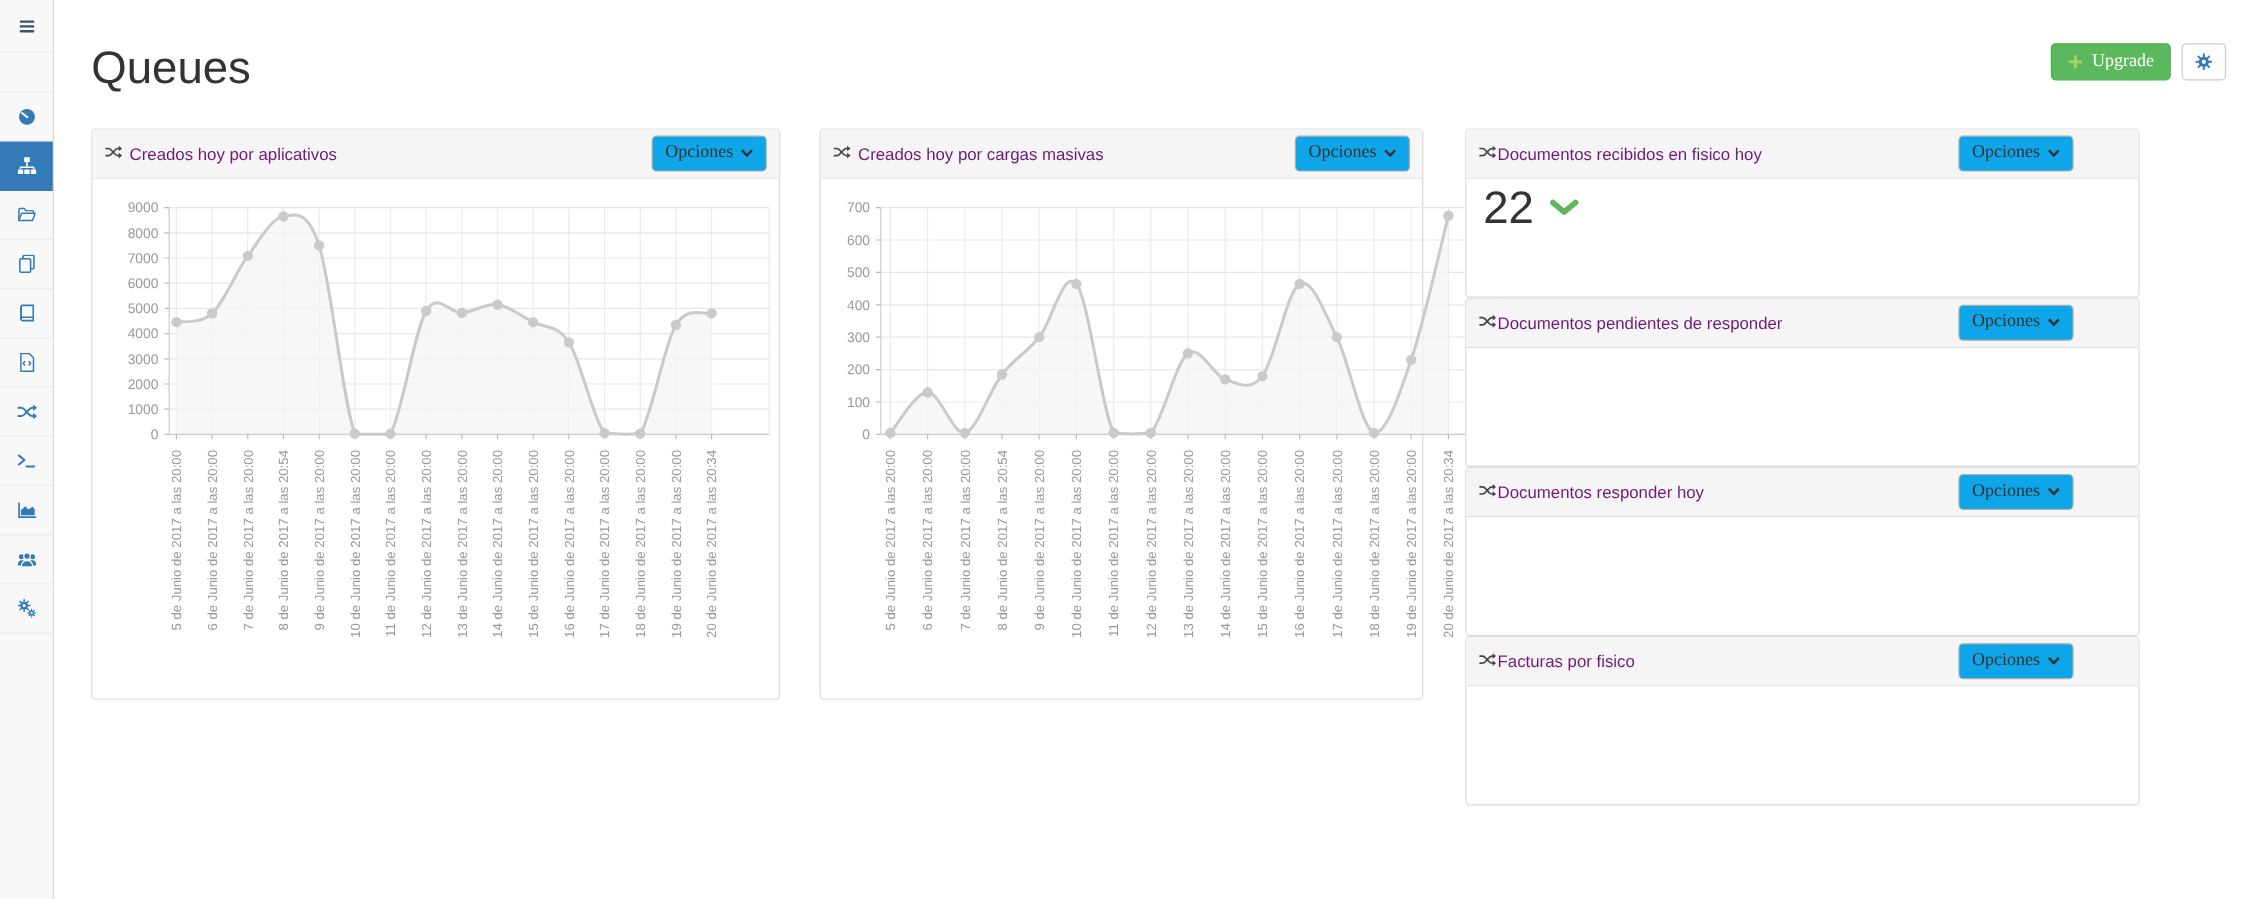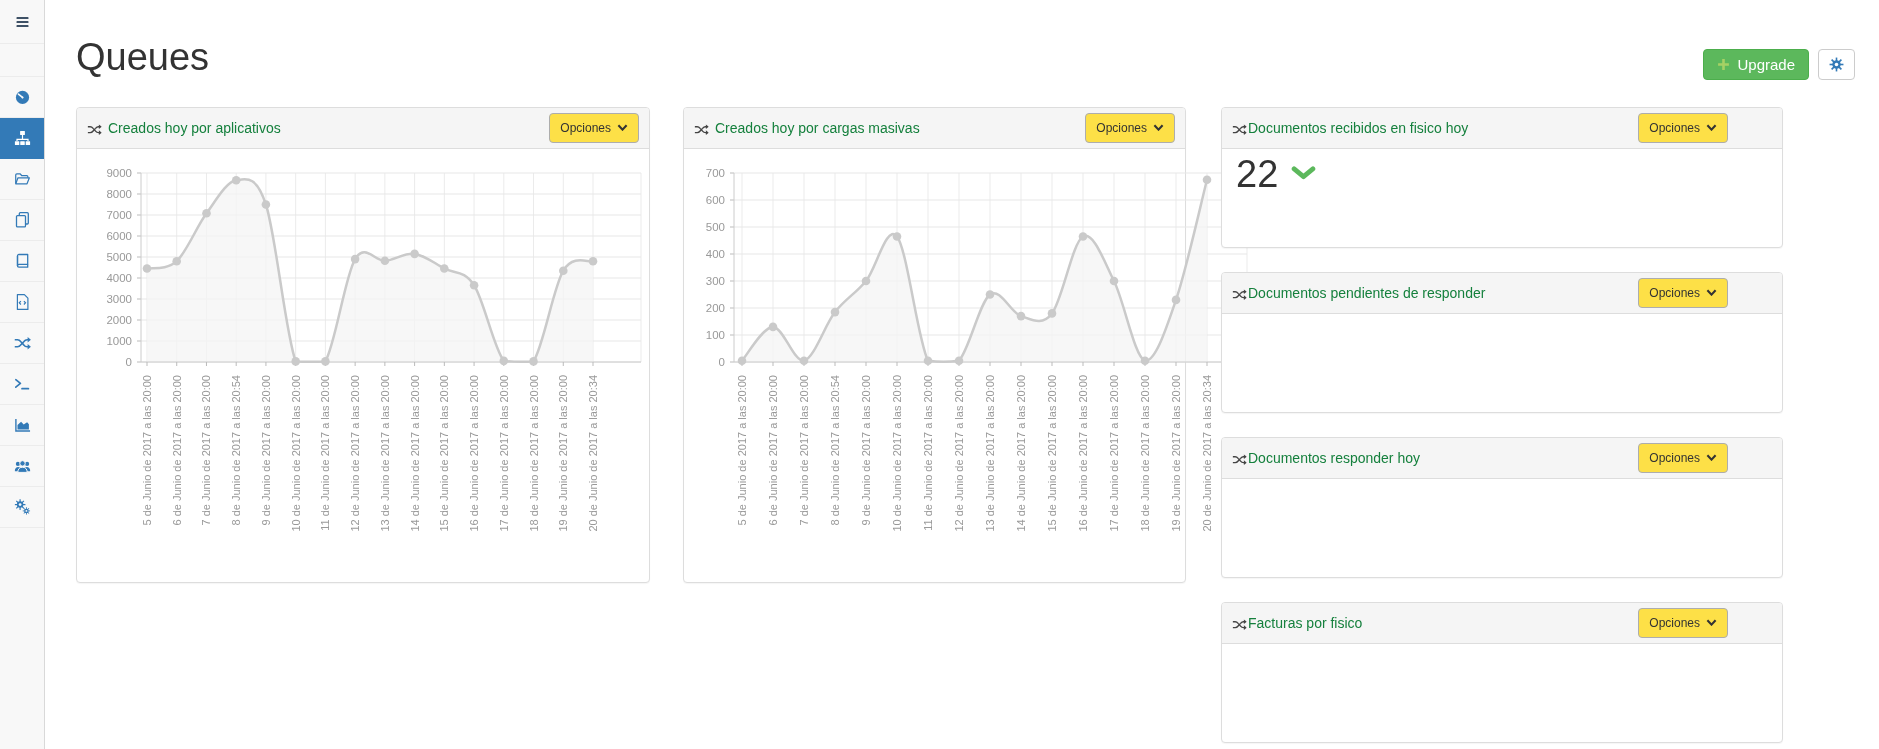--- a/index.html
+++ b/index.html
@@ -8,40 +8,40 @@
 
   
   .sidebar{position:absolute;left:0;top:0;width:45px;height:749px;background:#f8f8f8;border-right:1px solid #d9d9d9}
   .sb-item{height:41px;display:flex;align-items:center;justify-content:center;border-bottom:1px solid #ececec;color:#337ab7;cursor:pointer}
   .sb-item.sb-burger{height:44px;color:#3e5166}
   .sb-gap{height:33px;border-bottom:1px solid #ececec}
   .sb-item.active{background:#337ab7;color:#fff;border-bottom-color:#337ab7}
 
   
   .main{margin-left:45px;padding:36px 24px 0 31px}
-  .page-header{display:flex;justify-content:space-between;align-items:flex-end;margin-bottom:27px}
+  .page-header{display:flex;justify-content:space-between;align-items:flex-start;margin-bottom:27px}
   h1.page-title{font-size:38px;font-weight:400;color:#333;line-height:1.15}
   .header-actions{display:flex;gap:9px;align-items:center}
-  button{font-family:Liberation Sans, sans-serif;cursor:pointer}
+  button{font-family:Liberation Serif, serif;cursor:pointer}
   .btn-upgrade{display:flex;align-items:center;gap:7px;background:#5cb85c;border:1px solid #4cae4c;color:#fff;font-size:15px;padding:5px 13px;height:31px;border-radius:4px}
   .btn-gear{width:37px;height:31px;background:#fff;border:1px solid #ccc;color:#337ab7;display:flex;align-items:center;justify-content:center;border-radius:4px}
 
   .content{display:flex;align-items:flex-start}
   .panel{background:#fff;border:1px solid #ddd;border-radius:4px;box-shadow:0 1px 1px rgba(0,0,0,.04)}
   .panel-heading{display:flex;align-items:center;justify-content:space-between;background:#f5f5f5;border-bottom:1px solid #ddd;border-radius:3px 3px 0 0;padding:5px 10px;min-height:40px}
-  .panel-title{display:flex;align-items:flex-end;gap:6px;font-size:14px;color:#15803d}
+  .panel-title{display:flex;align-items:flex-start;gap:6px;font-size:14px;color:#701a75}
   .stat-title{gap:1px}
-  .btn-options{display:flex;align-items:center;gap:6px;background:#fde047;border:1px solid #adadad;border-radius:4px;padding:5px 10px;font-size:12px;color:#333;height:30px}
+  .btn-options{display:flex;align-items:center;gap:6px;background:#0ea5e9;border:1px solid #adadad;border-radius:4px;padding:5px 10px;font-size:15px;color:#333;height:30px}
   .chart-panel-1{width:574px}
   .chart-panel-2{width:503px;margin-left:33px}
   .panel-body{line-height:0}
   .panel-body svg{display:block}
 
   .stats-col{width:562px;margin-left:35px}
-  .stat-panel{height:141px;margin-bottom:24px}
+  .stat-panel{height:141px;}
   .stat-heading{padding-right:54px}
   .stat-body{display:flex;align-items:flex-start;gap:13px;padding:6px 0 0 14px;height:99px}
   .stat-value{font-size:38px;color:#333;line-height:1}
   .trend{margin-top:10px}
 </style>
 </head>
 <body>
 
 <svg width="0" height="0" style="position:absolute" aria-hidden="true">
   <defs>

